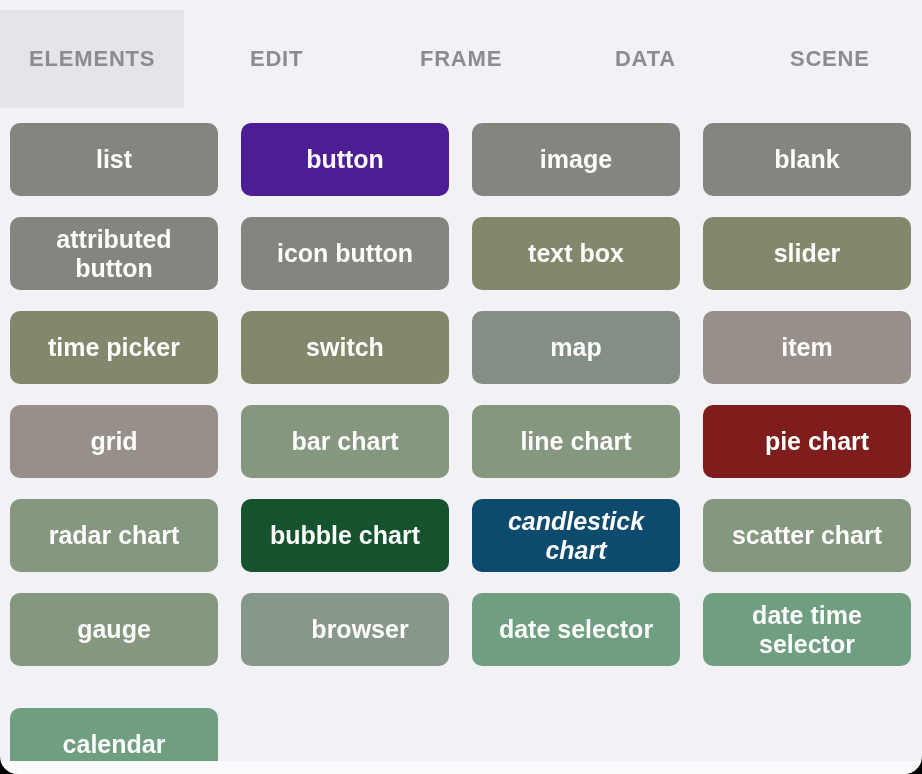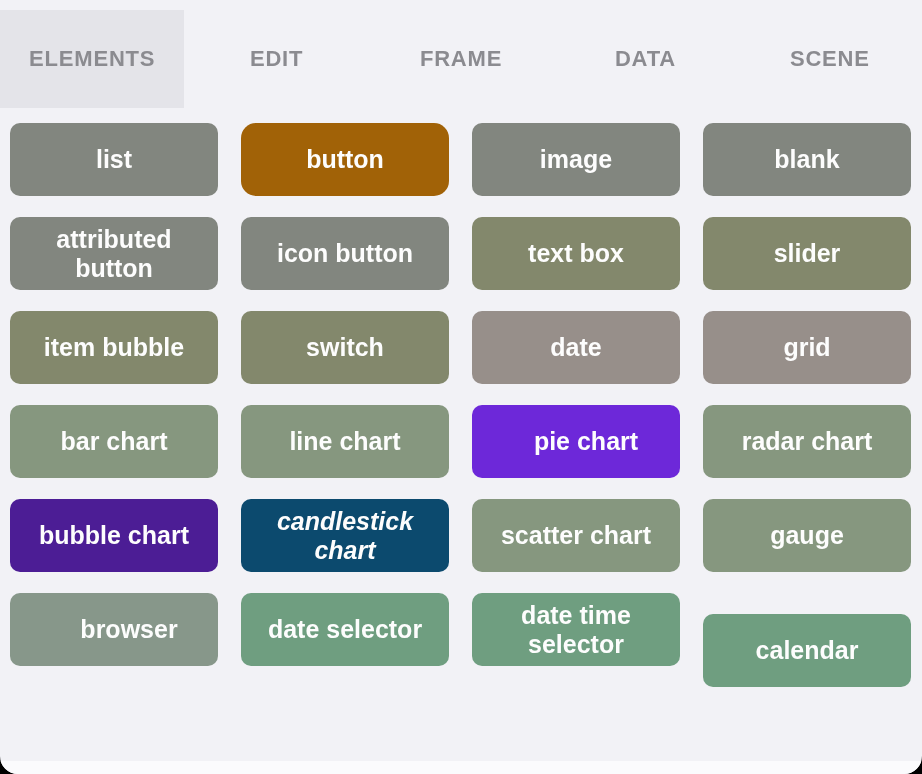--- a/index.html
+++ b/index.html
@@ -72,36 +72,37 @@
   <div class="tab-bar">
     <div class="tab" style="background: rgb(228, 228, 233);">ELEMENTS</div>
     <div class="tab">EDIT</div>
     <div class="tab">FRAME</div>
     <div class="tab">DATA</div>
     <div class="tab">SCENE</div>
   </div>
 
   <div class="grid">
     <button class="element-button" style="background: rgb(130, 134, 127);">list</button>
-    <button class="element-button" style="background: #a16207; border-radius: 15px;">button</button>
+    <button class="element-button" style="background: #4c1d95;">button</button>
     <button class="element-button" style="background: rgb(130, 134, 127);">image</button>
     <button class="element-button" style="background: rgb(130, 134, 127);">blank</button>
     <button class="element-button" style="background: rgb(130, 134, 127);">attributed button</button>
     <button class="element-button" style="background: rgb(130, 134, 127); text-align: right;">icon button</button>
     <button class="element-button" style="background: rgb(131, 136, 108);">text box</button>
     <button class="element-button" style="background: rgb(131, 136, 108);">slider</button>
-    <button class="element-button" style="background: rgb(131, 136, 108);">item bubble</button>
+    <button class="element-button" style="background: rgb(131, 136, 108);">time picker</button>
     <button class="element-button" style="background: rgb(131, 136, 108);">switch</button>
-    <button class="element-button" style="background: rgb(151, 143, 138);">date</button>
+    <button class="element-button" style="background: rgb(132, 142, 132);">map</button>
+    <button class="element-button" style="background: rgb(151, 143, 138);">item</button>
     <button class="element-button" style="background: rgb(151, 143, 138);">grid</button>
     <button class="element-button" style="background: rgb(134, 151, 127);">bar chart</button>
     <button class="element-button" style="background: rgb(134, 151, 127);">line chart</button>
-    <button class="element-button" style="background: #6d28d9; padding-left: 28px;">pie chart</button>
+    <button class="element-button" style="background: #7f1d1d; padding-left: 28px;">pie chart</button>
     <button class="element-button" style="background: rgb(134, 151, 127);">radar chart</button>
-    <button class="element-button" style="background: #4c1d95;">bubble chart</button>
+    <button class="element-button" style="background: #14532d;">bubble chart</button>
     <button class="element-button" style="background: #0c4a6e; font-style: italic;">candlestick chart</button>
     <button class="element-button" style="background: rgb(134, 151, 127);">scatter chart</button>
     <button class="element-button" style="background: rgb(134, 151, 127);">gauge</button>
     <button class="element-button" style="background: rgb(135, 151, 138); padding-left: 38px;">browser</button>
     <button class="element-button" style="background: rgb(111, 158, 128);">date selector</button>
     <button class="element-button" style="background: rgb(111, 158, 128);">date time selector</button>
     <button class="element-button" style="background: rgb(111, 158, 128); margin-top: 21px;">calendar</button>
   </div>
 
   <div class="bottom-strip"></div>

